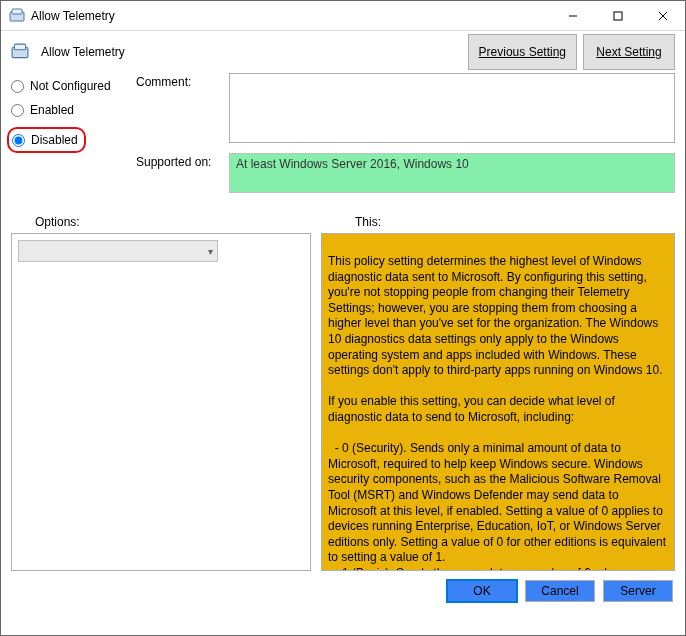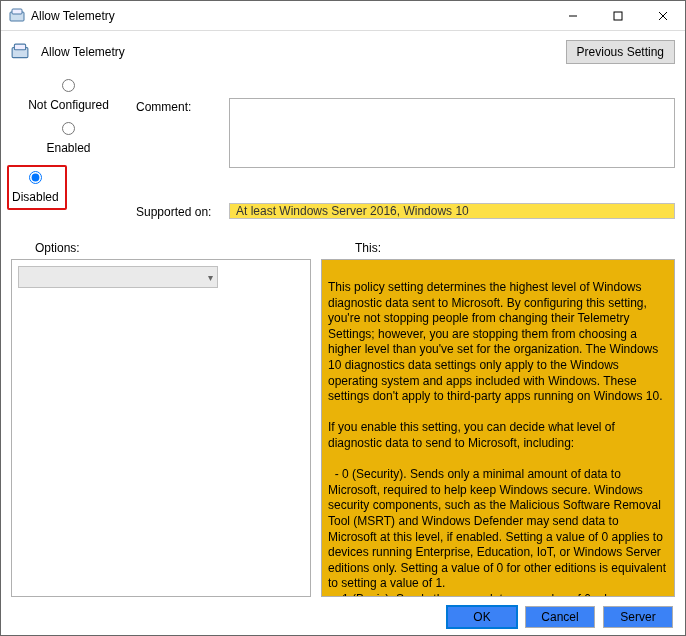--- a/index.html
+++ b/index.html
@@ -32,55 +32,56 @@
   .subheader {
     height: 42px;
     display: flex;
     align-items: center;
     padding: 0 10px;
     gap: 6px;
   }
   .subheader .icon { width: 18px; height: 18px; margin-right: 6px; }
   .subheader .subtitle { flex: 1; font-size: 12px; }
   .navbtn {
-    height: 24px;
+    height: 36px;
     min-width: 92px;
     border: 1px solid #adadad;
     background: #e1e1e1;
     font-size: 12px;
     cursor: pointer;
     padding: 0 10px;
+    text-decoration: underline;
   }
   .content {
     padding: 0 10px;
   }
   .row1 { display: flex; gap: 10px; }
   .radios {
     width: 115px;
     padding-top: 6px;
     display: flex;
     flex-direction: column;
     gap: 10px;
   }
-  .radio-opt { display: flex; align-items: center; gap: 6px; font-size: 12px; cursor: pointer; flex-direction: column; }
+  .radio-opt { display: flex; align-items: center; gap: 6px; font-size: 12px; cursor: pointer; }
   .radio-opt input { margin: 0; }
-  .highlight { border: 2px solid #d11; padding: 4px 6px 4px 3px; margin-left: -4px; border-radius: 2px; width: fit-content;}
+  .highlight { border: 2px solid #d11; padding: 4px 6px 4px 3px; margin-left: -4px; border-radius: 10px; width: fit-content;}
   .fields { flex: 1; display: flex; flex-direction: column; gap: 10px; }
-  .fieldrow { display: flex; gap: 8px; margin-top: 25px; }
+  .fieldrow { display: flex; gap: 8px; }
   .fieldlabel { width: 85px; padding-top: 2px; font-size: 12px; }
   .comment-box {
     flex: 1; height: 70px; border: 1px solid #b0b0b0;
     background: #fff; resize: none; font-family: inherit; font-size: 12px;
     padding: 2px 4px;
     overflow-y: scroll;
   }
   .supported-box {
-    flex: 1; height: 16px; border: 1px solid #c0c0c0;
-    background: #fde047; font-size: 12px; padding: 3px 6px;
-    display: flex; align-items: center; color: #333;
+    flex: 1; height: 40px; border: 1px solid #c0c0c0;
+    background: #86efac; font-size: 12px; padding: 3px 6px;
+    display: flex; align-items: flex-start; color: #333;
     position: relative;
     overflow-y: scroll;
   }
   .midlabels {
     display: flex; padding: 22px 10px 4px 10px; font-size: 12px; margin-left: 24px;
   }
   .midlabels .col1 { width: 320px; }
   .bottom {
     display: flex; padding: 0 10px; gap: 10px; height: 338px;
   }
@@ -141,20 +142,21 @@
 
 <div class="subheader">
   <span class="icon">
     <svg class="titicon" viewBox="0 0 16 16" width="18" height="18">
         <rect x="1" y="4" width="14" height="9" rx="1" fill="#cde" stroke="#4a79a5"></rect>
         <rect x="3" y="1" width="10" height="5" rx="1" fill="#eef" stroke="#4a79a5"></rect>
       </svg>
   </span>
   <span class="subtitle">Allow Telemetry</span>
   <button class="navbtn">Previous Setting</button>
+  <button class="navbtn">Next Setting</button>
 </div>
 
 <div class="content">
   <div class="row1">
     <div class="radios">
       <label class="radio-opt">
         <input type="radio" name="state" style="">
         <span>Not Configured</span>
       </label>
       <label class="radio-opt">

